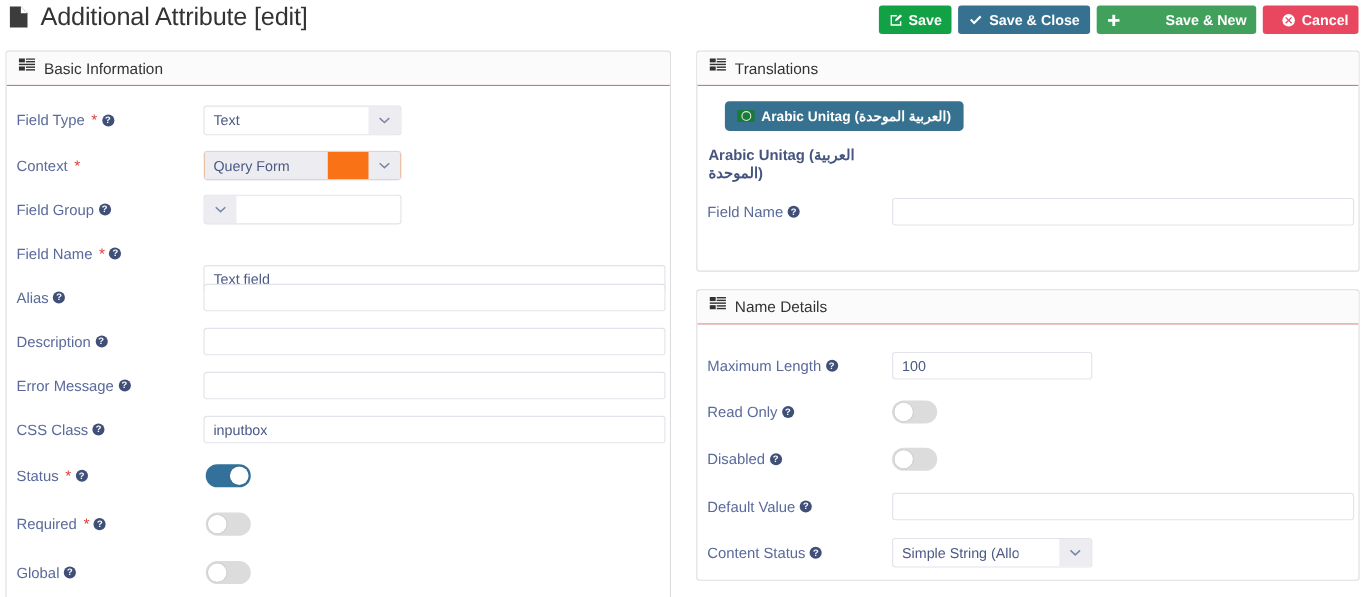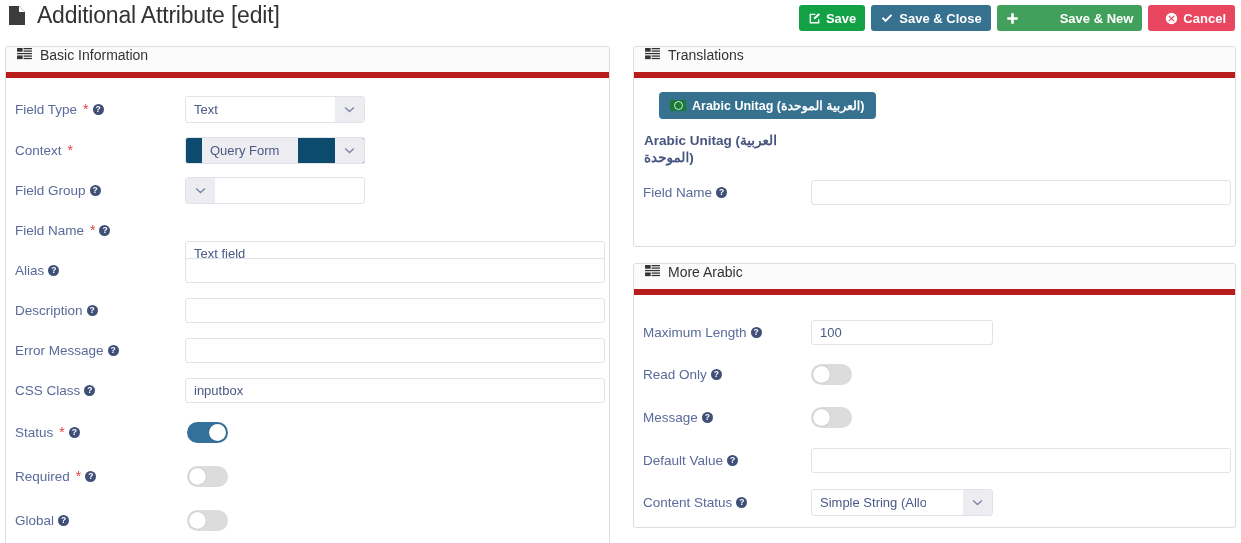--- a/index.html
+++ b/index.html
@@ -46,22 +46,22 @@
   
   .panel {
     position: absolute;
     background: #ffffff;
     border: 1px solid #dddddd;
     border-radius: 3px;
   }
   .panel-head {
     height: 31px;
     background: #fbfbfb;
-    border-bottom: 6px solid #b91c1c;
-    display: flex; 
+    border-bottom: 1px solid #b91c1c;
+    display: flex; align-items: center;
     padding-left: 11px;
     border-radius: 3px 3px 0 0;
   }
   .panel-head .ph-icon { margin-right: 8px; display: block; }
   .panel-head .ph-title {
     font-size: 14px; color: #333333; font-weight: 400;
   }
   .panel-body { padding: 10px 0 0 0; }
 
   
@@ -123,21 +123,21 @@
     color: #4b5a86; font-size: 13px;
     overflow: hidden; white-space: nowrap;
     flex: 1 1 auto;
   }
   .sel .sel-arrow {
     width: 29px;
     background: #ededf1;
     display: flex; align-items: center; justify-content: center;
     flex: 0 0 auto;
   }
-  .sel.disabled { background: #0c4a6e; border-color: #e2e3ea; padding-left: 16px; }
+  .sel.disabled { background: #f97316; border-color: #e2e3ea; }
   .sel.disabled .sel-val { background: #ededf1; }
   .sel.disabled .sel-arrow { background: #ededf1; }
 
   
   .toggle {
     width: 41px; height: 21px; border-radius: 11px;
     background: #dcdcdc; position: relative; cursor: pointer;
     display: inline-block;
   }
   .toggle .knob {
@@ -412,21 +412,21 @@
         <svg width="15" height="13" viewBox="0 0 16 14" fill="#333333">
           <rect x="0" y="0" width="6" height="4"></rect>
             <rect x="7" y="0" width="9" height="1.4"></rect>
             <rect x="7" y="2.6" width="9" height="1.4"></rect>
           <rect x="0" y="5.3" width="16" height="1.4"></rect>
           <rect x="0" y="8" width="6" height="4"></rect>
             <rect x="7" y="8" width="9" height="1.4"></rect>
             <rect x="7" y="10.6" width="9" height="1.4"></rect>
         </svg>
       </span>
-      <span class="ph-title">More Arabic</span>
+      <span class="ph-title">Name Details</span>
     </div>
 
     <div class="panel-body" style="padding-top:16px">
 
       <div class="row" style="height:42px">
         <div class="lbl" style="width:168px">
           <span>Maximum Length</span>
           <span class="help">?</span>
         </div>
         <input class="txt" style="width: 182px;" value="100">
@@ -437,21 +437,21 @@
           <span>Read Only</span>
           <span class="help">?</span>
         </div>
         <span class="toggle">
             <span class="knob"></span>
           </span>
       </div>
 
       <div class="row" style="height:43px">
         <div class="lbl" style="width:168px">
-          <span>Message</span>
+          <span>Disabled</span>
           <span class="help">?</span>
         </div>
         <span class="toggle">
             <span class="knob"></span>
           </span>
       </div>
 
       <div class="row" style="height:42px">
         <div class="lbl" style="width:168px">
           <span>Default Value</span>

